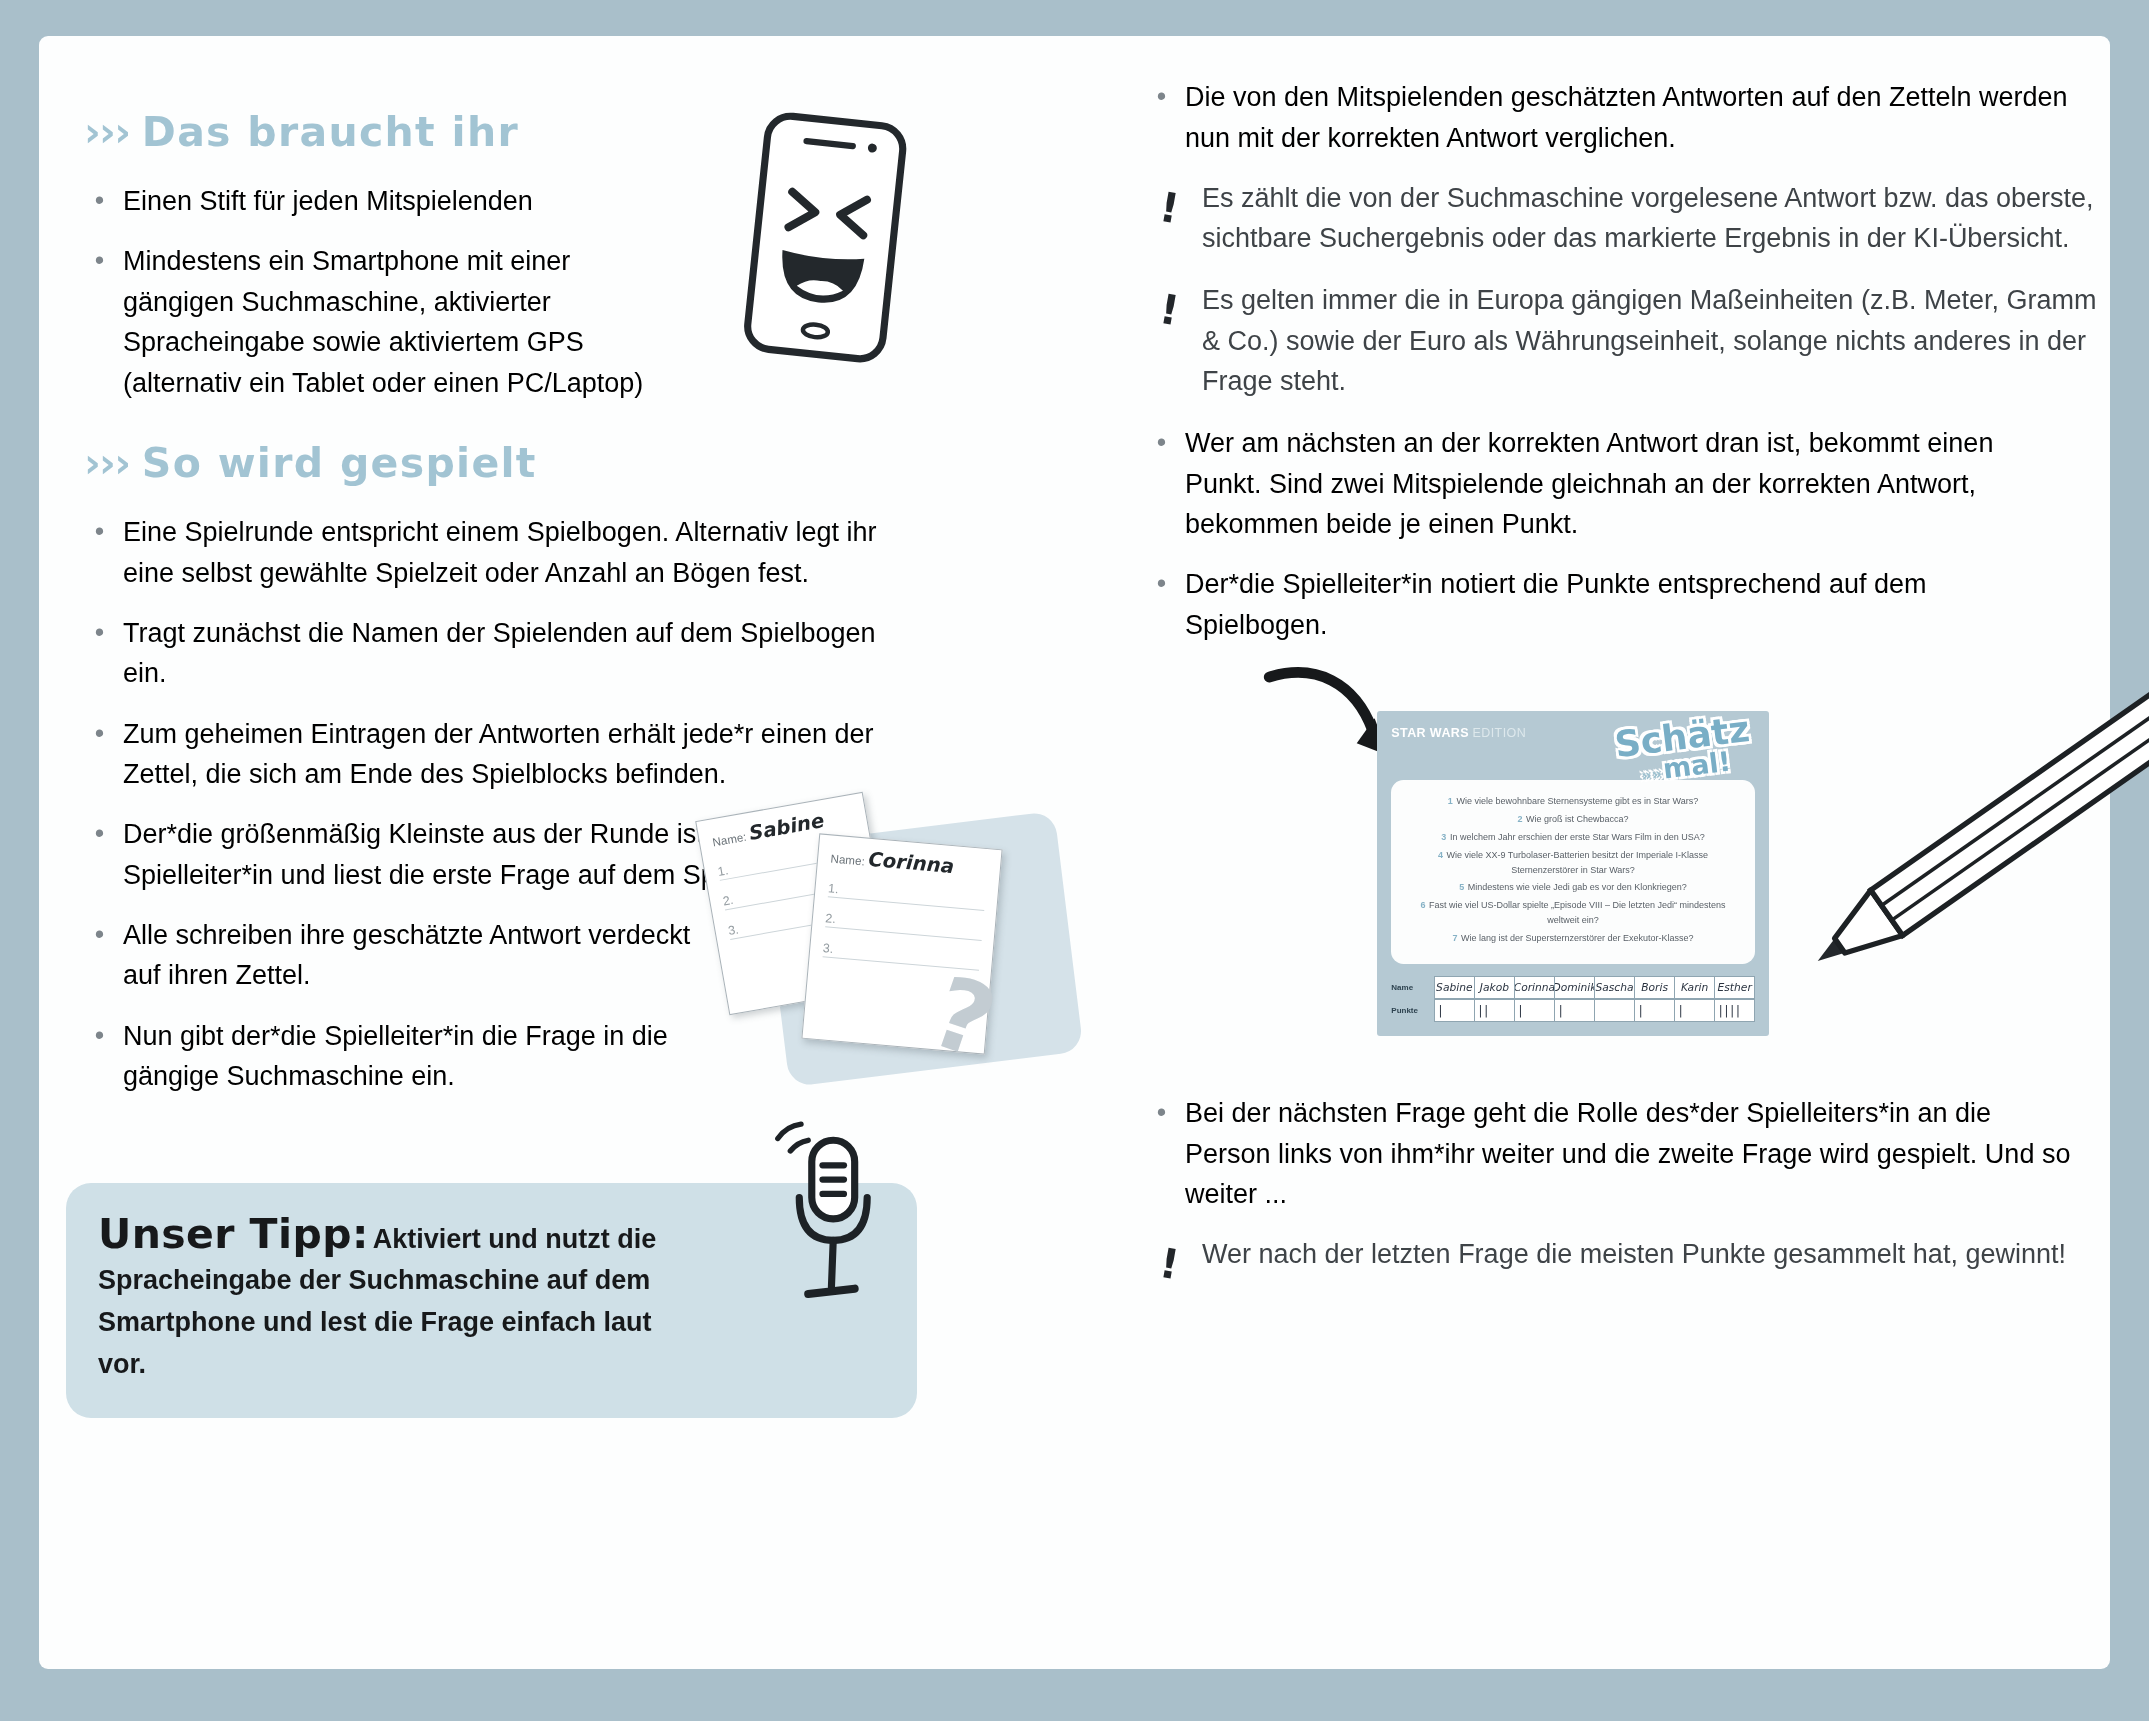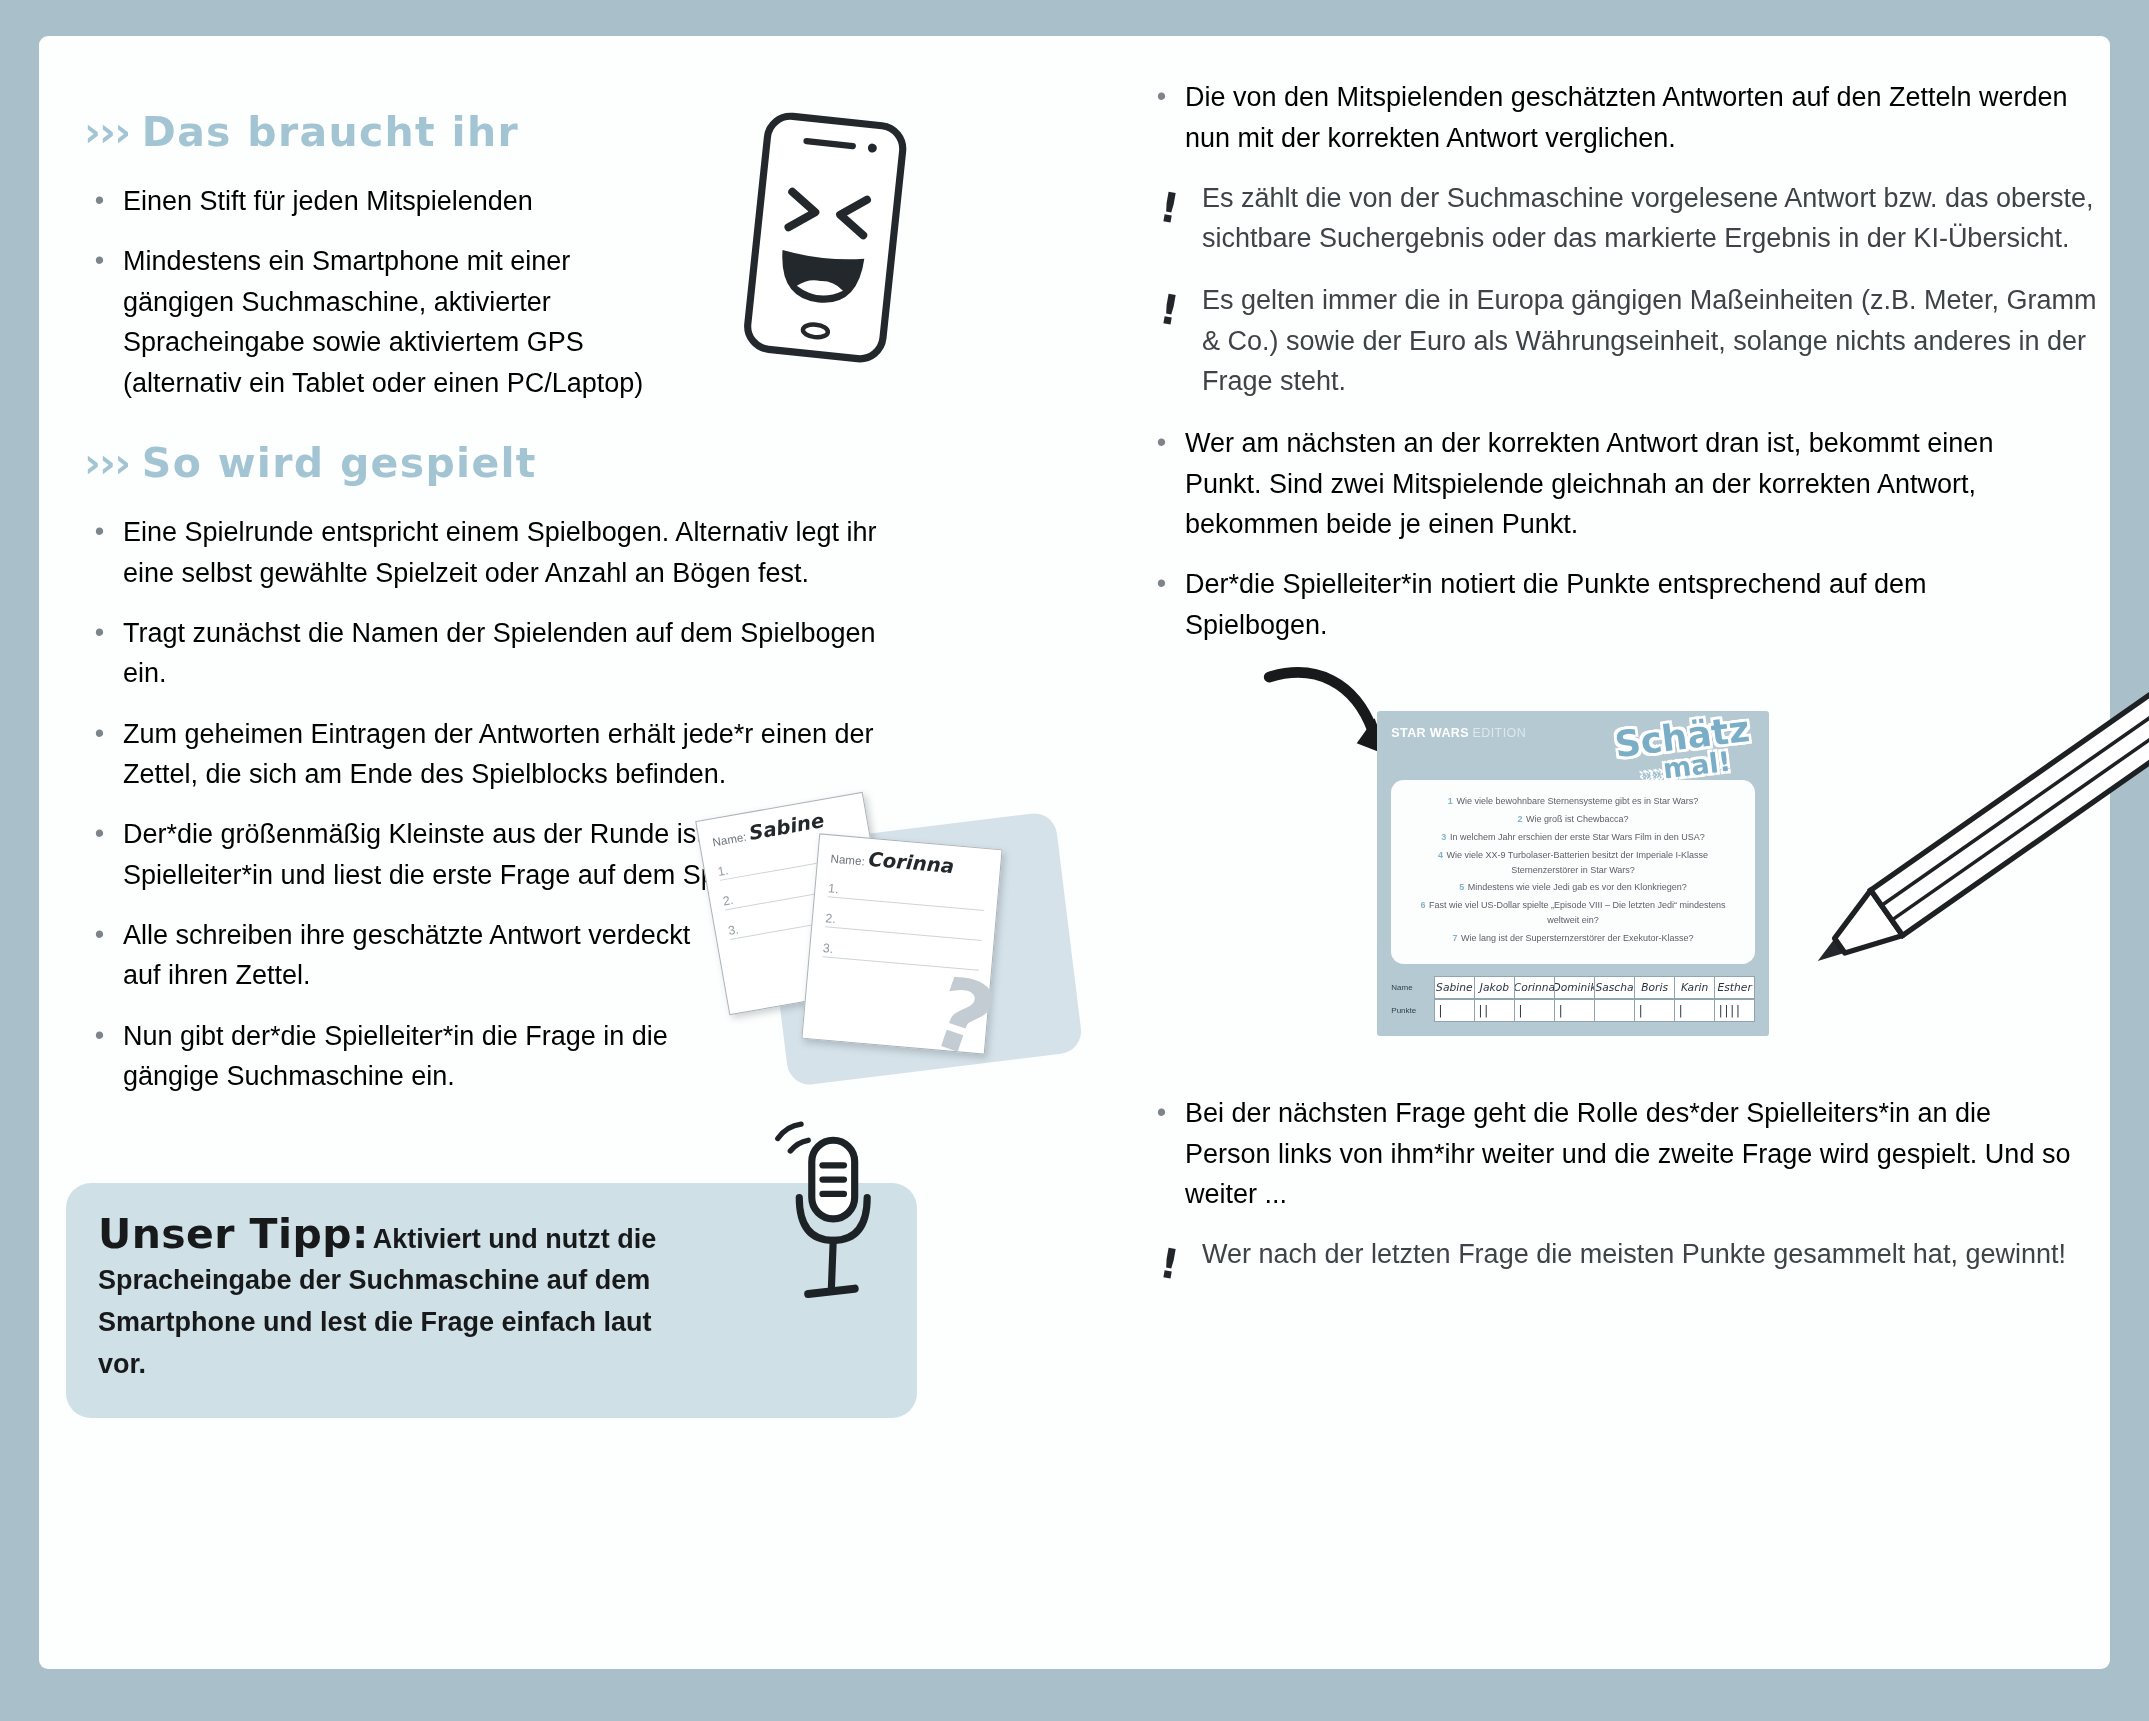--- a/index.html
+++ b/index.html
@@ -62,21 +62,21 @@
       text-shadow:-2.7px -2.7px 0 #fff,2.7px -2.7px 0 #fff,-2.7px 2.7px 0 #fff,2.7px 2.7px 0 #fff,0 2.7px 0 #fff,0 -2.7px 0 #fff,2.7px 0 0 #fff,-2.7px 0 0 #fff;}
   .logo-l2{display:block;font-family:"DejaVu Sans",sans-serif;font-size:27px;font-weight:800;color:#79aec6;
       text-shadow:-2.7px -2.7px 0 #fff,2.7px -2.7px 0 #fff,-2.7px 2.7px 0 #fff,2.7px 2.7px 0 #fff;}
   .logo-chev{font-size:16px;color:#9cc0cf;margin-right:1.8px;}
 
   .qpanel{background:#fcfdfd;border-radius:12.5px;padding:14.3px 18px;min-height:184px;box-sizing:border-box;}
   .q{font-size:9px;color:#5a6168;text-align:center;line-height:1.6;margin-bottom:3.6px;}
   .qn{color:#86b2c6;font-weight:700;margin-right:3.6px;}
 
   .ntable{display:grid;grid-template-columns:43px repeat(8,1fr);margin-top:12.5px;}
-  .nlabel{font-size:8px;font-weight:400;color:#2e4350;align-self:center;}
+  .nlabel{font-size:8px;font-weight:700;color:#2e4350;align-self:center;}
   .ncell{background:#fff;border:0.9px solid #8fa5b1;margin:-0.4px;height:21.5px;display:flex;align-items:center;
          justify-content:center;font-family:"DejaVu Sans",sans-serif;font-style:italic;font-size:10.7px;color:#2a3340;overflow:hidden;}
   .tcell{font-style:normal;font-size:11.6px;letter-spacing:1.8px;height:23px;justify-content:flex-start;padding-left:3.6px;box-sizing:border-box;}
 
   svg{display:block;}
 </style>
 </head>
 <body>
 
 <div class="page">

